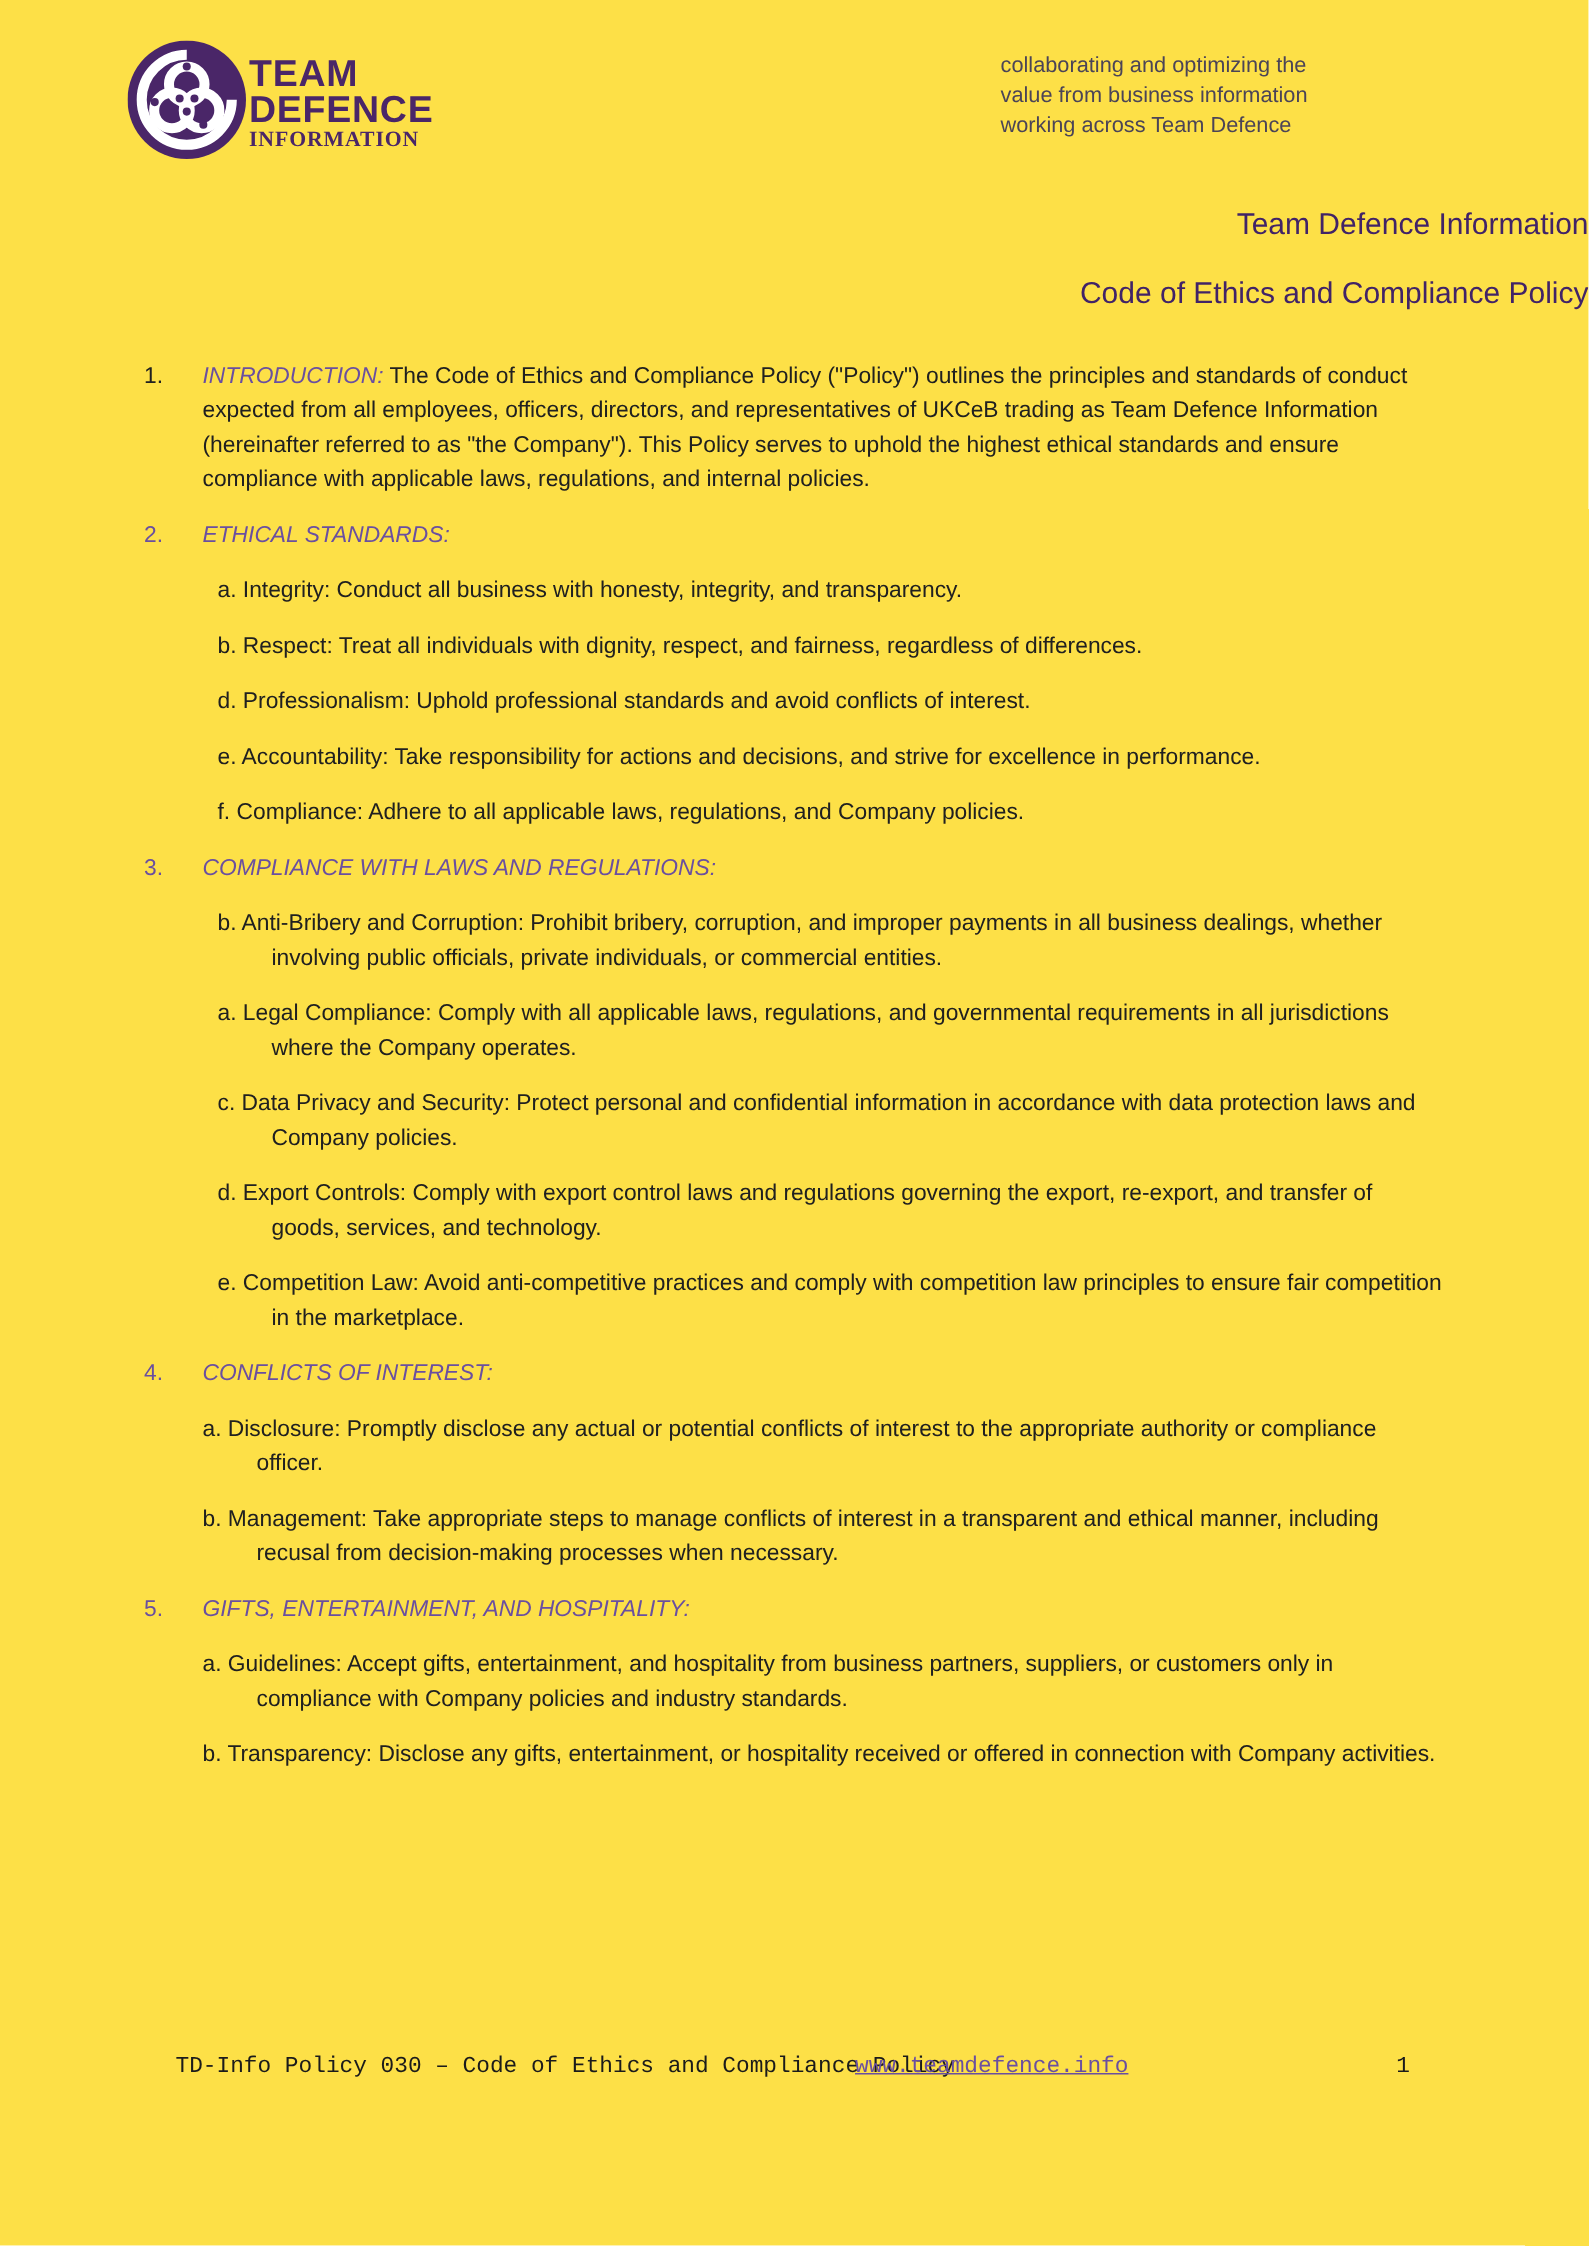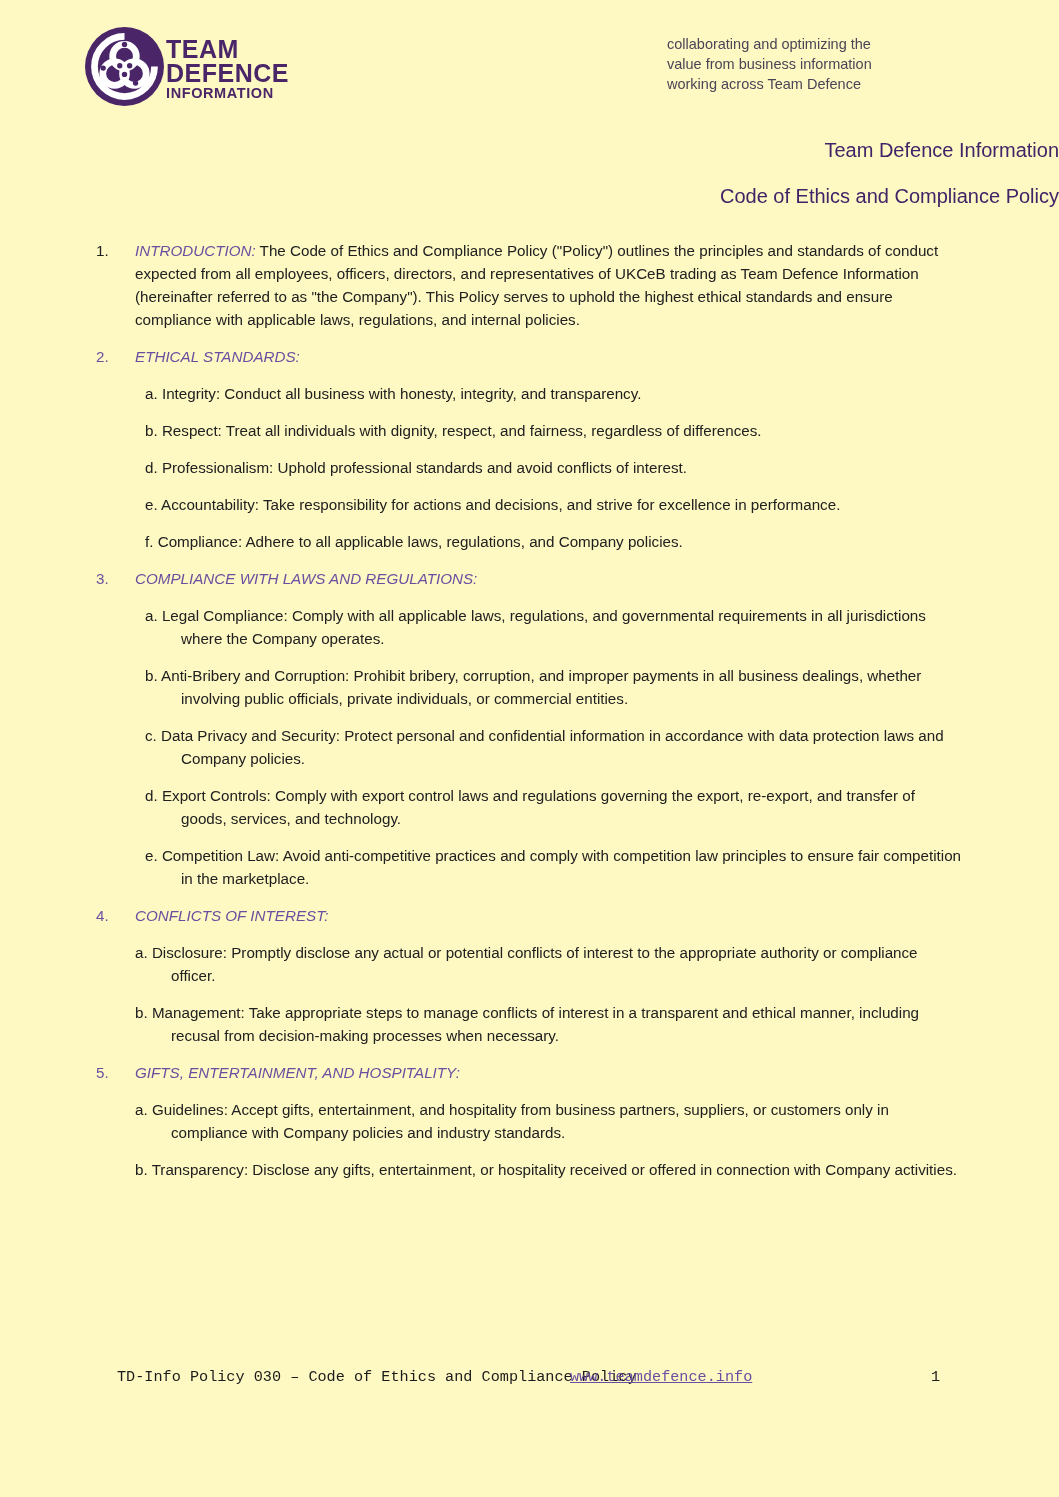--- a/index.html
+++ b/index.html
@@ -1,26 +1,26 @@
 <!DOCTYPE html>
 <html><head>
 <meta charset="utf-8">
 <style>
   html,body { margin:0; padding:0; background:#ffffff; }
   .page {
-    position:relative; width:1059px; height:1497px; background:#fef9c3;
+    position:relative; width:1059px; height:1497px; background:#fde047;
     font-family:"Liberation Sans", sans-serif; color:#202020; overflow:hidden;
   }
 
   
   .logo { position:absolute; left:85px; top:27px; width:79px; height:79px; }
   .wordmark { position:absolute; left:166px; top:37px; color:#4a2668; font-weight:bold; }
   .wm-line1 { font-size:25px; line-height:24px; letter-spacing:0.5px; }
   .wm-line2 { font-size:25px; line-height:24px; letter-spacing:0.5px; }
-  .wm-line3 { font-size:14.5px; line-height:17px; letter-spacing:0.6px; }
+  .wm-line3 { font-size:14.5px; line-height:17px; letter-spacing:0.6px;font-family:Liberation Serif, serif; }
   .tagline { position:absolute; left:667px; top:34px; font-size:14.5px; line-height:20px; color:#4b4457; }
 
   
   .title-block { position:absolute; top:138px; left:0; width:100%; text-align:right; color:#412367; font-weight:normal; }
   .title-1 { font-size:20px; line-height:24px; }
   .title-2 { font-size:20px; line-height:24px; margin-top:22px; }
 
   
   .doc { position:absolute; top:239px; left:96px; width:868px; font-size:15.2px; line-height:23px; }
   .sec-head { display:flex; margin:0 0 14px 0; }
@@ -107,23 +107,23 @@
   <p class="item"><span class="item-label">f.</span> <span class="item-text">Compliance: Adhere to all applicable laws, regulations, and Company policies.</span></p>
 </div>
   </div>
 
   <div class="section sec-3">
     <div class="sec-head">
       <span class="sec-num">3.</span>
       <div class="sec-content"><span class="sec-heading">COMPLIANCE WITH LAWS AND REGULATIONS:</span></div>
     </div>
     <div class="items">
+  <p class="item"><span class="item-label">b.</span> <span class="item-text">Anti-Bribery and Corruption: Prohibit bribery, corruption, and improper payments in all business dealings, whether involving public officials, private individuals, or commercial entities.</span></p>
+
   <p class="item"><span class="item-label">a.</span> <span class="item-text">Legal Compliance: Comply with all applicable laws, regulations, and governmental requirements in all jurisdictions where the Company operates.</span></p>
-
-  <p class="item"><span class="item-label">b.</span> <span class="item-text">Anti-Bribery and Corruption: Prohibit bribery, corruption, and improper payments in all business dealings, whether involving public officials, private individuals, or commercial entities.</span></p>
 
   <p class="item"><span class="item-label">c.</span> <span class="item-text">Data Privacy and Security: Protect personal and confidential information in accordance with data protection laws and Company policies.</span></p>
 
   <p class="item"><span class="item-label">d.</span> <span class="item-text">Export Controls: Comply with export control laws and regulations governing the export, re-export, and transfer of goods, services, and technology.</span></p>
 
   <p class="item"><span class="item-label">e.</span> <span class="item-text">Competition Law: Avoid anti-competitive practices and comply with competition law principles to ensure fair competition in the marketplace.</span></p>
 </div>
   </div>
 
   <div class="section sec-4">

